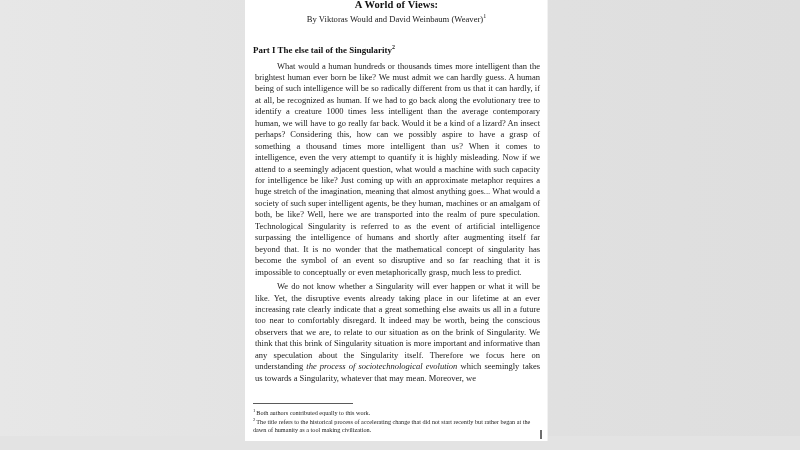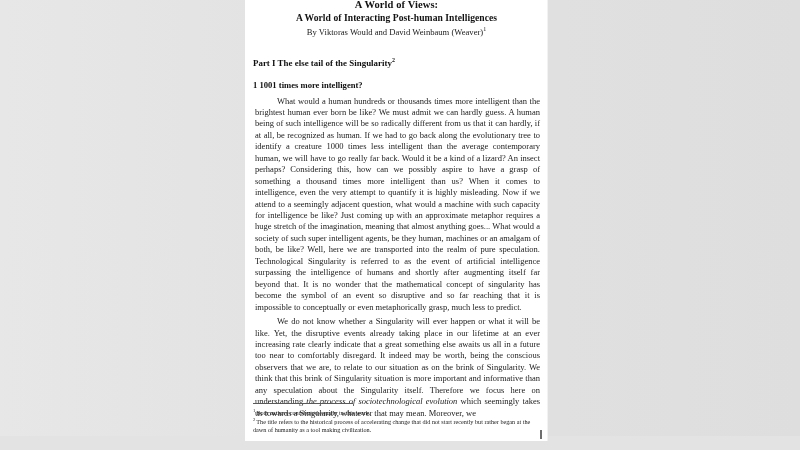--- a/index.html
+++ b/index.html
@@ -146,31 +146,29 @@
 
 <div id="viewport">
 
   <div id="page">
     <div class="page-right-shade"></div>
 
     <div id="page-inner">
 
       <div class="doc-title-1">A World of Views:</div>
 
-      <div class="doc-title-2">A World of Interacting Post-human Intelligences</div>
 
       <div class="byline">
         <span>By Viktoras Would and David Weinbaum (Weaver)</span><sup>1</sup>
       </div>
 
       <div class="h-part">
         <span>Part I The else tail of the Singularity</span><sup>2</sup>
       </div>
 
-      <div class="h-sec">1 1001 times more intelligent?</div>
 
       <p class="body-p">What would a human hundreds or thousands times more intelligent than the brightest human ever born be like? We must admit we can hardly guess. A human being of such intelligence will be so radically different from us that it can hardly, if at all, be recognized as human. If we had to go back along the evolutionary tree to identify a creature 1000 times less intelligent than the average contemporary human, we will have to go really far back. Would it be a kind of a lizard? An insect perhaps? Considering this, how can we possibly aspire to have a grasp of something a thousand times more intelligent than us? When it comes to intelligence, even the very attempt to quantify it is highly misleading. Now if we attend to a seemingly adjacent question, what would a machine with such capacity for intelligence be like? Just coming up with an approximate metaphor requires a huge stretch of the imagination, meaning that almost anything goes... What would a society of such super intelligent agents, be they human, machines or an amalgam of both, be like? Well, here we are transported into the realm of pure speculation. Technological Singularity is referred to as the event of artificial intelligence surpassing the intelligence of humans and shortly after augmenting itself far beyond that. It is no wonder that the mathematical concept of singularity has become the symbol of an event so disruptive and so far reaching that it is impossible to conceptually or even metaphorically grasp, much less to predict.</p>
 
       <p class="body-p tight">
         <span>We do not know whether a Singularity will ever happen or what it will be like. Yet, the disruptive events already taking place in our lifetime at an ever increasing rate clearly indicate that a great something else awaits us all in a future too near to comfortably disregard. It indeed may be worth, being the conscious observers that we are, to relate to our situation as on the brink of Singularity. We think that this brink of Singularity situation is more important and informative than any speculation about the Singularity itself. Therefore we focus here on understanding </span><em>the process of sociotechnological evolution</em><span> which seemingly takes us towards a Singularity, whatever that may mean. Moreover, we</span>
       </p>
 
     </div>
 
     <div class="fn-rule"></div>

